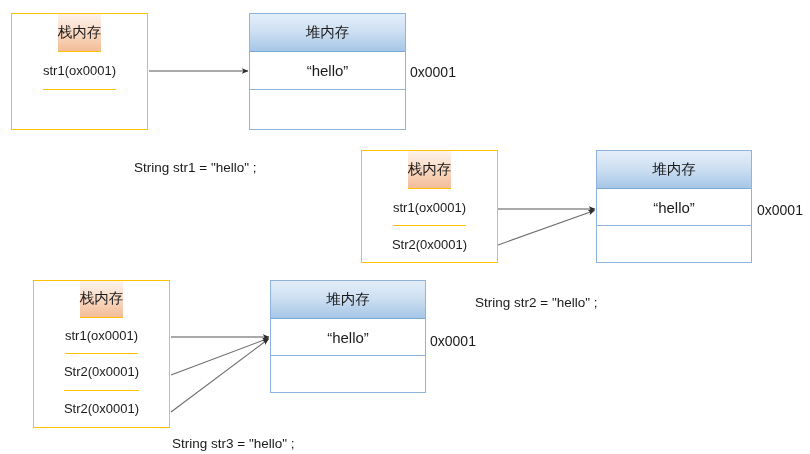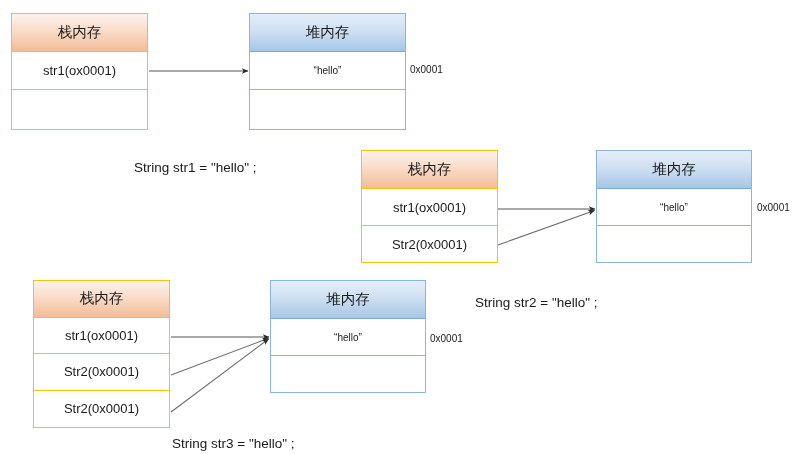--- a/index.html
+++ b/index.html
@@ -24,20 +24,21 @@
   
   .mem-box {
     position: absolute;
     box-sizing: border-box;
     background: #ffffff;
     display: flex;
     flex-direction: column;
   }
   .mem-box.stack {
     border: 1.6px solid #ffc000;
+    align-items: center;
   }
   .mem-box.heap {
     border: 1.3px solid #8cb4dd;
   }
   .mem-row {
     box-sizing: border-box;
     display: flex;
     align-items: center;
     justify-content: center;
     white-space: nowrap;
@@ -53,33 +54,33 @@
     background: linear-gradient(to bottom, #e4eefa 0%, #cfe0f2 45%, #a6c6e7 100%);
     border-bottom: 1.3px solid #7ba9d6;
     font-size: 14.5px;
   }
   .mem-box.stack .mem-row.cell {
     border-bottom: 1.6px solid #ffc000;
     font-size: 13px;
   }
   .mem-box.heap .mem-row.cell {
     border-bottom: 1.3px solid #8cb4dd;
-    font-size: 10px;
+    font-size: 15px;
   }
   .mem-row.last {
     border-bottom: none !important;
   }
   .mem-row.empty {
     border-bottom: none !important;
   }
 
   
   .addr-label {
     position: absolute;
-    font-size: 10px;
+    font-size: 14px;
     color: #1a1a1a;
     white-space: nowrap;
     line-height: 1;
   }
   .caption {
     position: absolute;
     font-size: 13.5px;
     color: #1a1a1a;
     white-space: nowrap;
     line-height: 1;

